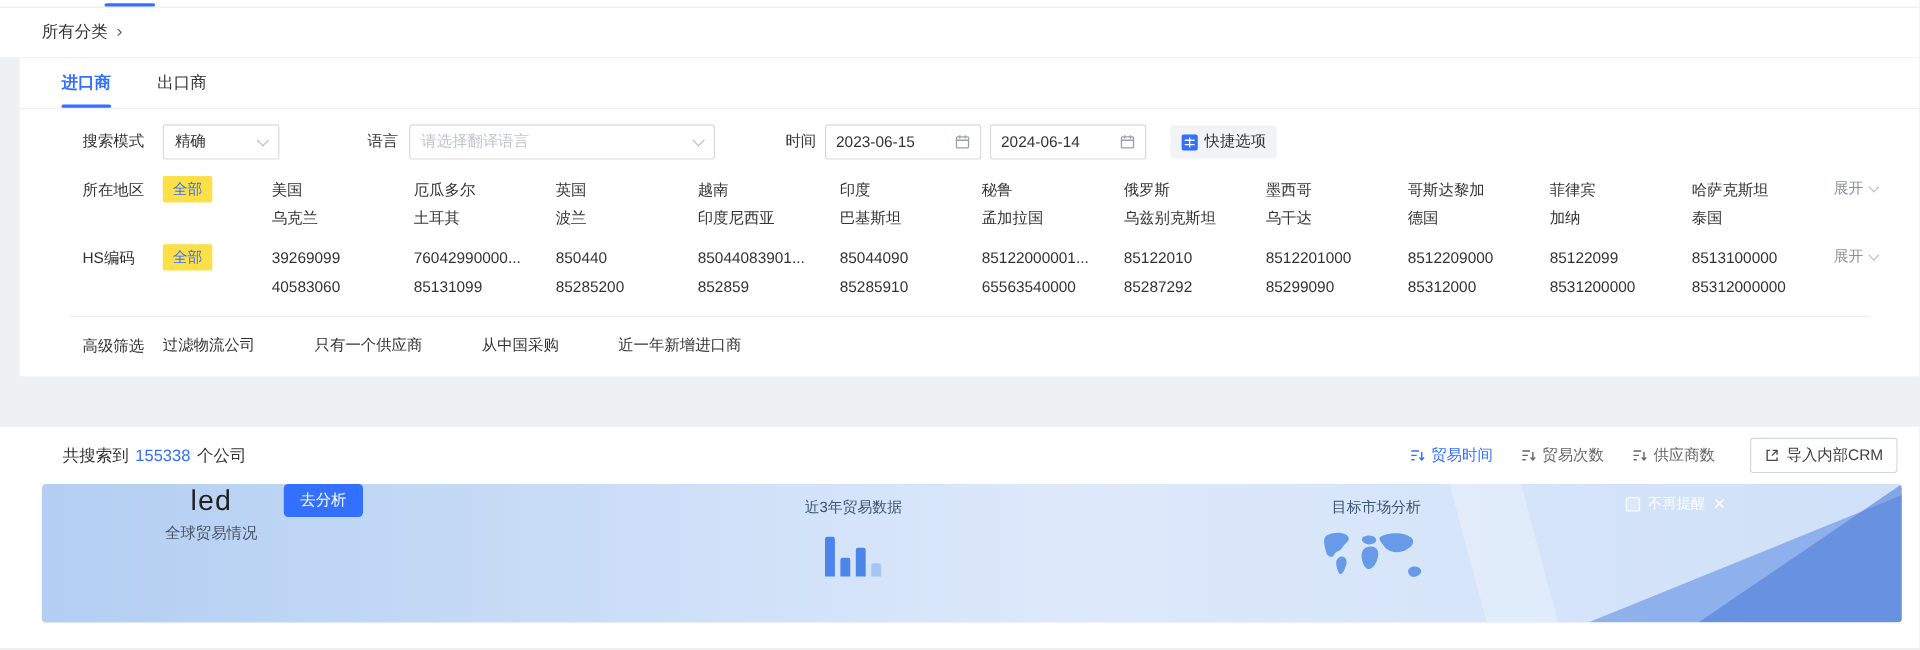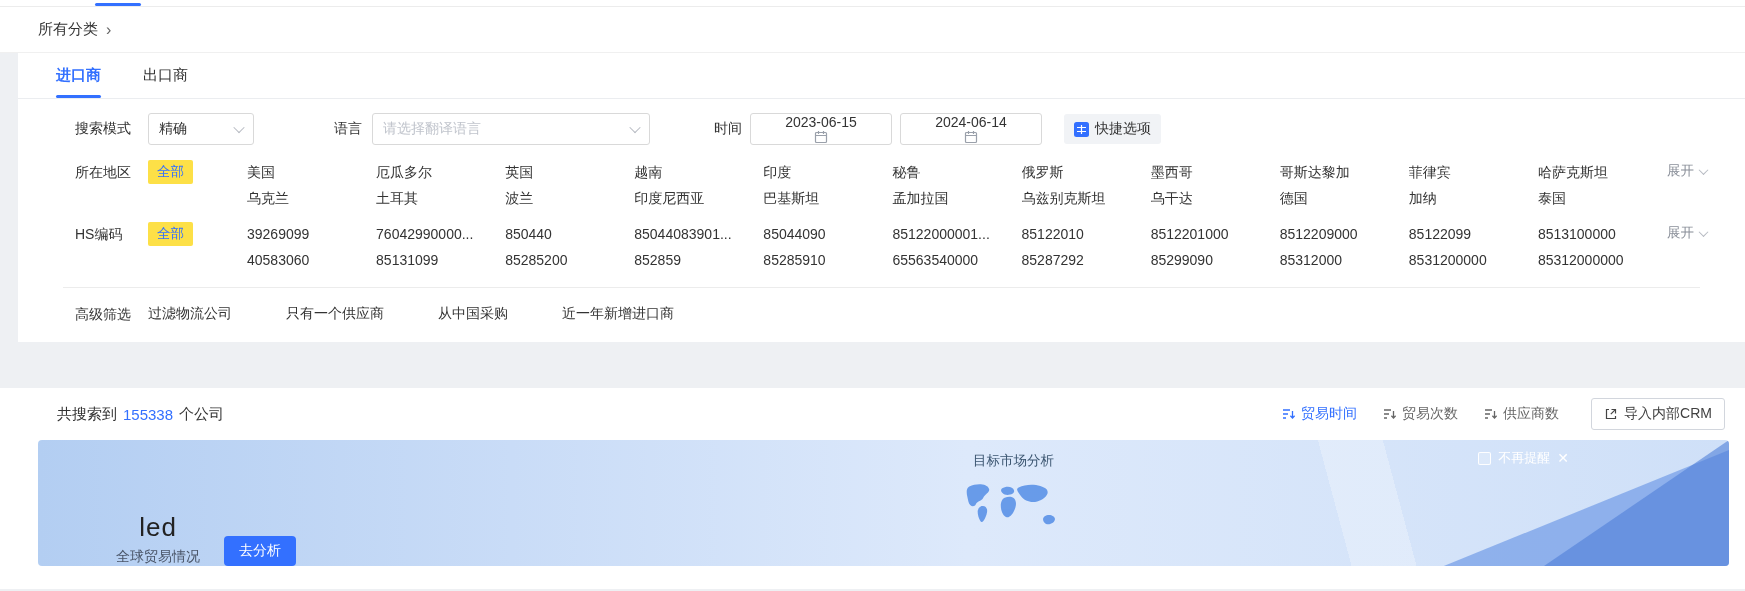--- a/index.html
+++ b/index.html
@@ -34,21 +34,21 @@
     align-items:center; justify-content:space-between; padding:0 10px; cursor:pointer; }
   .sel .chev-down { margin-left:8px; }
   .chev-down { width:8px; height:8px; border-right:1.4px solid #b6bac2; border-bottom:1.4px solid #b6bac2;
     transform:rotate(45deg) translate(-1px,-1px); flex:none; }
   .placeholder { color:#c0c4cc; }
   .sel-mode { width:106px; margin-left:17px; }
   .lbl-lang { margin-left:80px; }
   .sel-lang { width:278px; margin-left:10px; }
   .lbl-time { margin-left:64px; }
   .date-box { height:32px; width:142px; border:1px solid #d9d9d9; border-radius:3px; background:#fff;
-    display:flex; align-items:center; justify-content:space-between; padding:0 9px; margin-left:8px; cursor:pointer;flex-direction:column; }
+    display:flex; align-items:center; justify-content:space-between; padding:0 9px; margin-left:8px; cursor:pointer; }
   .quick-btn { height:30px; margin-left:22px; background:#f1f3f6; border:none; border-radius:3px; display:flex;
     align-items:center; gap:6px; padding:0 10px; font-size:14px; color:#333; cursor:pointer; }
 
   
   .facet-row { display:flex; align-items:flex-start; padding:8px 0 2px 57px; }
   .facet-label { width:66px; flex:none; line-height:26px; }
   .chip { flex:none; margin-left:7px; margin-top:1px; background:#fde047; color:#3370ff; border-radius:2px;
     padding:0 9px; line-height:24px; height:24px; font-size:13.5px; cursor:pointer; }
   .facet-grid { flex:1; margin-left:54px; }
   .grid-row { display:grid; grid-template-columns:repeat(11,1fr); row-gap:2px; }
@@ -70,21 +70,21 @@
   .header-right { margin-left:auto; display:flex; align-items:center; gap:26px; }
   .sort-item { display:flex; align-items:center; gap:5px; color:#666; font-size:14px; cursor:pointer; }
   .sort-item.active { color:#3370ff; }
   .crm-btn { display:flex; align-items:center; gap:6px; border:1px solid #d2d6dd; border-radius:3px;
     background:#fff; padding:6px 12px; font-size:14px; color:#404040; cursor:pointer; margin-left:6px; }
 
   
   .banner { position:relative; height:126px; margin:0 16px 0 38px; border-radius:4px; overflow:hidden;
     background:linear-gradient(90deg,#b3cef2 0%,#c9dcf7 28%,#dde9fb 55%,#cfe0f8 100%);
     display:flex; align-items:stretch; padding-right:240px; }
-  .banner-left { flex:none; width:500px; display:flex; align-items:flex-end; gap:24px; padding-left:78px; }
+  .banner-left { flex:none; width:500px; display:flex; align-items:flex-start; gap:24px; padding-left:112px; }
   .kw-wrap { display:flex; flex-direction:column; align-items:center; gap:5px; }
   .banner-kw { font-size:26px; color:#222; letter-spacing:1px; }
   .banner-sub { font-size:14px; color:#4a5568; }
   .analyze-btn { background:#3370ff; color:#fff; border:none; border-radius:4px; padding:6px 15px;
     font-size:14px; cursor:pointer; }
   .banner-col { flex:1; display:flex; flex-direction:column; align-items:center; padding-top:12px; z-index:2; }
   .banner-col-title { font-size:13.5px; color:#3b5570; }
   .mini-bars { display:flex; align-items:flex-end; gap:5px; height:40px; margin-top:14px; }
   .mini-bars i { display:block; width:9px; border-radius:2px 2px 0 0; background:#4c84ea; }
   .mini-bars i:nth-child(1){ height:36px; }
@@ -298,20 +298,29 @@
     <div class="deco deco-b"></div>
 
     <div class="banner-left">
       <div class="kw-wrap">
         <div class="banner-kw">led</div>
         <div class="banner-sub">全球贸易情况</div>
       </div>
       <button class="analyze-btn">去分析</button>
     </div>
 
+    <div class="banner-col">
+      <div class="banner-col-title">近3年贸易数据</div>
+      <div class="mini-bars">
+          <i></i>
+          <i></i>
+          <i></i>
+          <i></i>
+        </div>
+    </div>
 
     <div class="banner-col">
       <div class="banner-col-title">目标市场分析</div>
       <svg class="map-icon" width="112" height="54" viewBox="0 0 120 58" fill="#5e94e8" opacity="0.92">
         <path d="M12,7 C20,3 31,4 33,9 C35,13 29,15 27,19 C25,23 21,22 19,26 C17,30 12,28 11,23 C10,18 7,10 12,7 Z"></path>
         <path d="M25,28 C29,27 32,30 31,35 C30,40 27,46 25,45 C23,44 21,38 21,34 C21,31 23,29 25,28 Z"></path>
         <path d="M47,9 C52,6 59,7 60,11 C61,14 57,16 53,16 C49,16 44,12 47,9 Z"></path>
         <path d="M50,19 C58,16 63,20 62,27 C61,34 56,41 52,40 C48,39 45,31 46,25 C46.5,22 48,20 50,19 Z"></path>
         <path d="M65,8 C75,3 90,5 95,10 C99,15 92,21 85,23 C78,25 71,22 68,18 C65,14 61,10 65,8 Z"></path>
         <path d="M93,39 C97,36 104,38 104,42 C104,46 98,49 94,47 C91,45 90,41 93,39 Z"></path>

